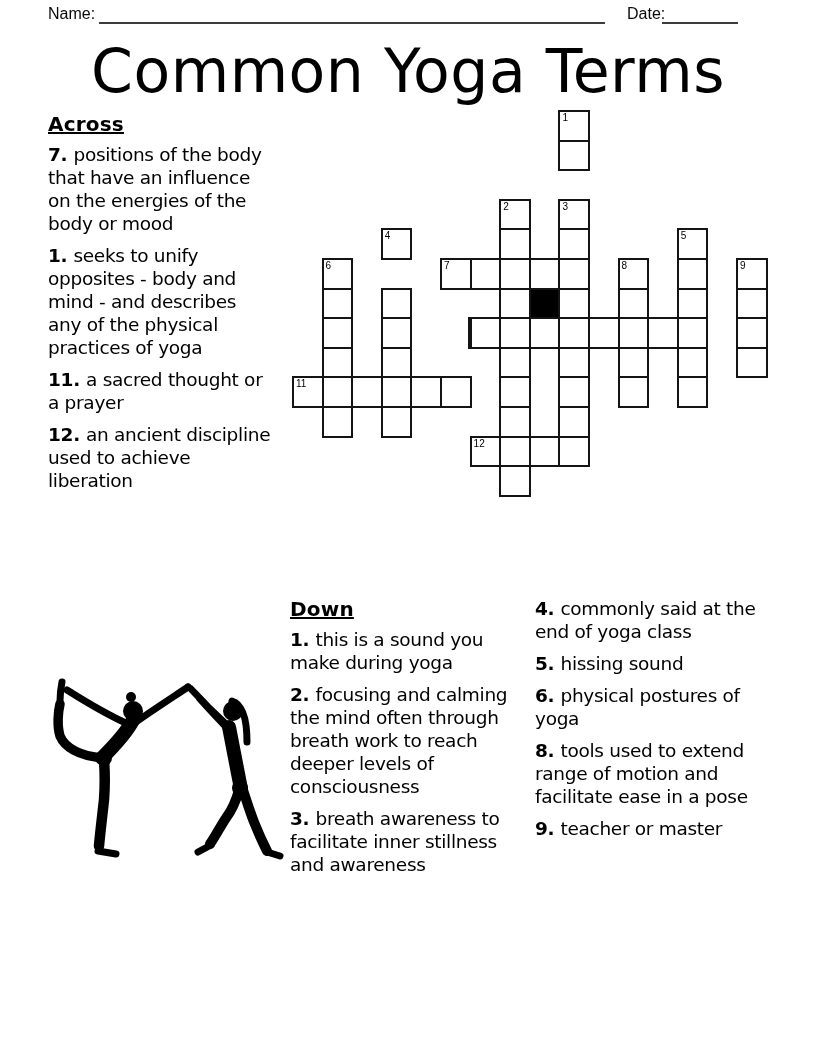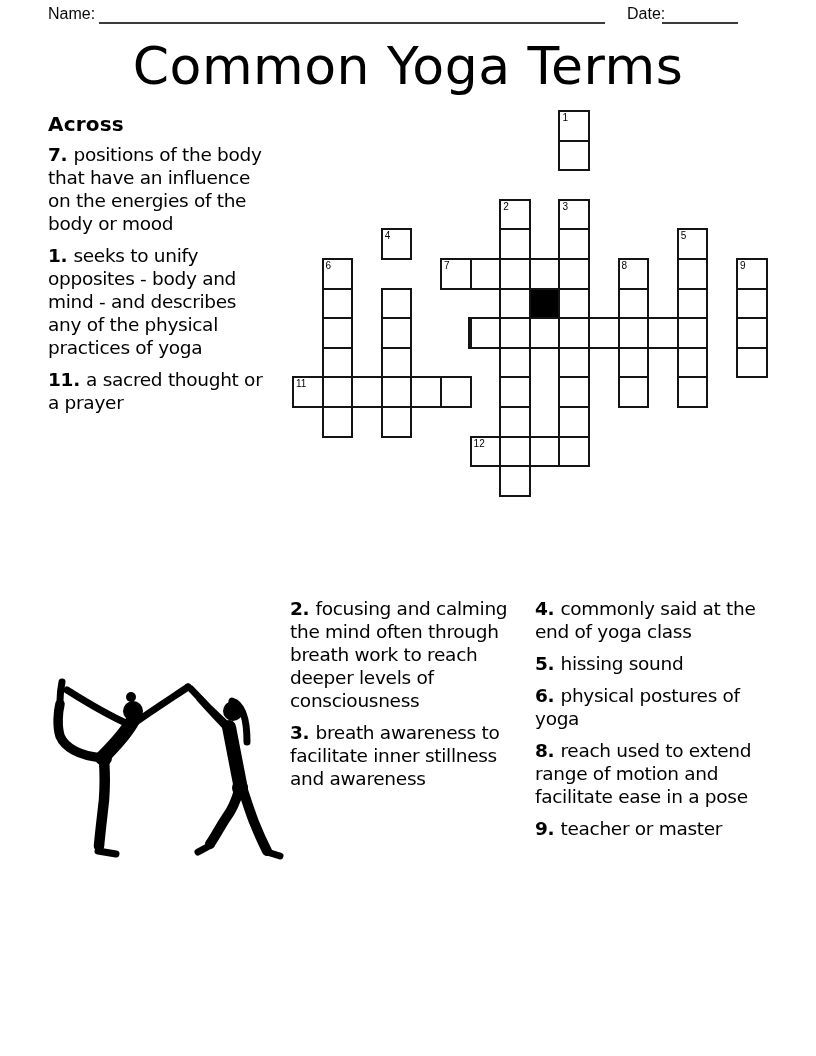--- a/index.html
+++ b/index.html
@@ -22,31 +22,31 @@
   .fill-line{
     position:absolute;top:4px;height:18px;
     border-bottom:2px solid #3c3c3c;
   }
   #name-line{left:99px;width:506px;}
   #date-line{left:662px;width:76px;}
   
   .title{
     position:absolute;top:36px;left:0;width:816px;
     text-align:center;
-    font-size:52px;font-weight:normal;margin:0;
+    font-size:60px;font-weight:normal;margin:0;
     letter-spacing:0.5px;
   }
   
   .clue-col{position:absolute;}
   #across-sec{left:48px;top:112px;width:226px;}
   #down-sec{left:290px;top:597px;width:238px;}
   #down2-sec{left:535px;top:597px;width:235px;}
   .sec-heading{
     font-size:20px;font-weight:bold;margin:0 0 7px 0;
-    letter-spacing:0.2px;
+    text-decoration:underline;letter-spacing:0.2px;
   }
   .clue{
     font-size:18.5px;line-height:23px;
     margin:0 0 9px 0;letter-spacing:-0.3px;
   }
   .clue b{font-weight:bold;}
   
   #grid{
     position:absolute;left:292px;top:110px;
     width:510px;height:400px;
@@ -81,20 +81,21 @@
   <span class="fill-line" id="date-line"></span>
 
   <h1 class="title">Common Yoga Terms</h1>
 
   <div class="clue-col" id="across-sec">
     <h2 class="sec-heading">Across</h2>
     <div id="across-clues">
         <p class="clue"><b>7. </b><span>positions of the body that have an influence on the energies of the body or mood</span></p>
         <p class="clue"><b>1. </b><span>seeks to unify opposites - body and mind - and describes any of the physical practices of yoga</span></p>
         <p class="clue"><b>11. </b><span>a sacred thought or a prayer</span></p>
+        <p class="clue"><b>12. </b><span>an ancient discipline used to achieve liberation</span></p>
       </div>
   </div>
 
   <div id="grid">
       <div class="gcell" style="left: 266.4px; top: 0px;">
         <span class="gnum">1</span>
       </div>
       <div class="gcell" style="left: 266.4px; top: 29.6px;"></div>
       <div class="gcell" style="left: 207.2px; top: 88.8px;">
         <span class="gnum">2</span>
@@ -205,29 +206,31 @@
         <path d="M182,63 C171,52 161,41 152,31" stroke-width="7" fill="none"></path>
         <path d="M191,122 C188,133 184,142 178,150 C172,159 167,169 162,176" stroke-width="10" fill="none"></path>
         <path d="M163,177 L150,184" stroke-width="7" fill="none"></path>
         <path d="M195,122 C199,134 202,144 206,154 C210,164 215,175 219,183" stroke-width="10" fill="none"></path>
         <path d="M219,184 L232,188" stroke-width="7" fill="none"></path>
       </g>
     </svg>
   </div>
 
   <div class="clue-col" id="down-sec">
+    <h2 class="sec-heading">Down</h2>
     <div id="down-clues">
+        <p class="clue"><b>1. </b><span>this is a sound you make during yoga</span></p>
         <p class="clue"><b>2. </b><span>focusing and calming the mind often through breath work to reach deeper levels of consciousness</span></p>
         <p class="clue"><b>3. </b><span>breath awareness to facilitate inner stillness and awareness</span></p>
       </div>
   </div>
 
   <div class="clue-col" id="down2-sec">
     <div id="down2-clues">
         <p class="clue"><b>4. </b><span>commonly said at the end of yoga class</span></p>
         <p class="clue"><b>5. </b><span>hissing sound</span></p>
         <p class="clue"><b>6. </b><span>physical postures of yoga</span></p>
-        <p class="clue"><b>8. </b><span>reach used to extend range of motion and facilitate ease in a pose</span></p>
+        <p class="clue"><b>8. </b><span>tools used to extend range of motion and facilitate ease in a pose</span></p>
         <p class="clue"><b>9. </b><span>teacher or master</span></p>
       </div>
   </div>
 
 </div>
 
 </body></html>

